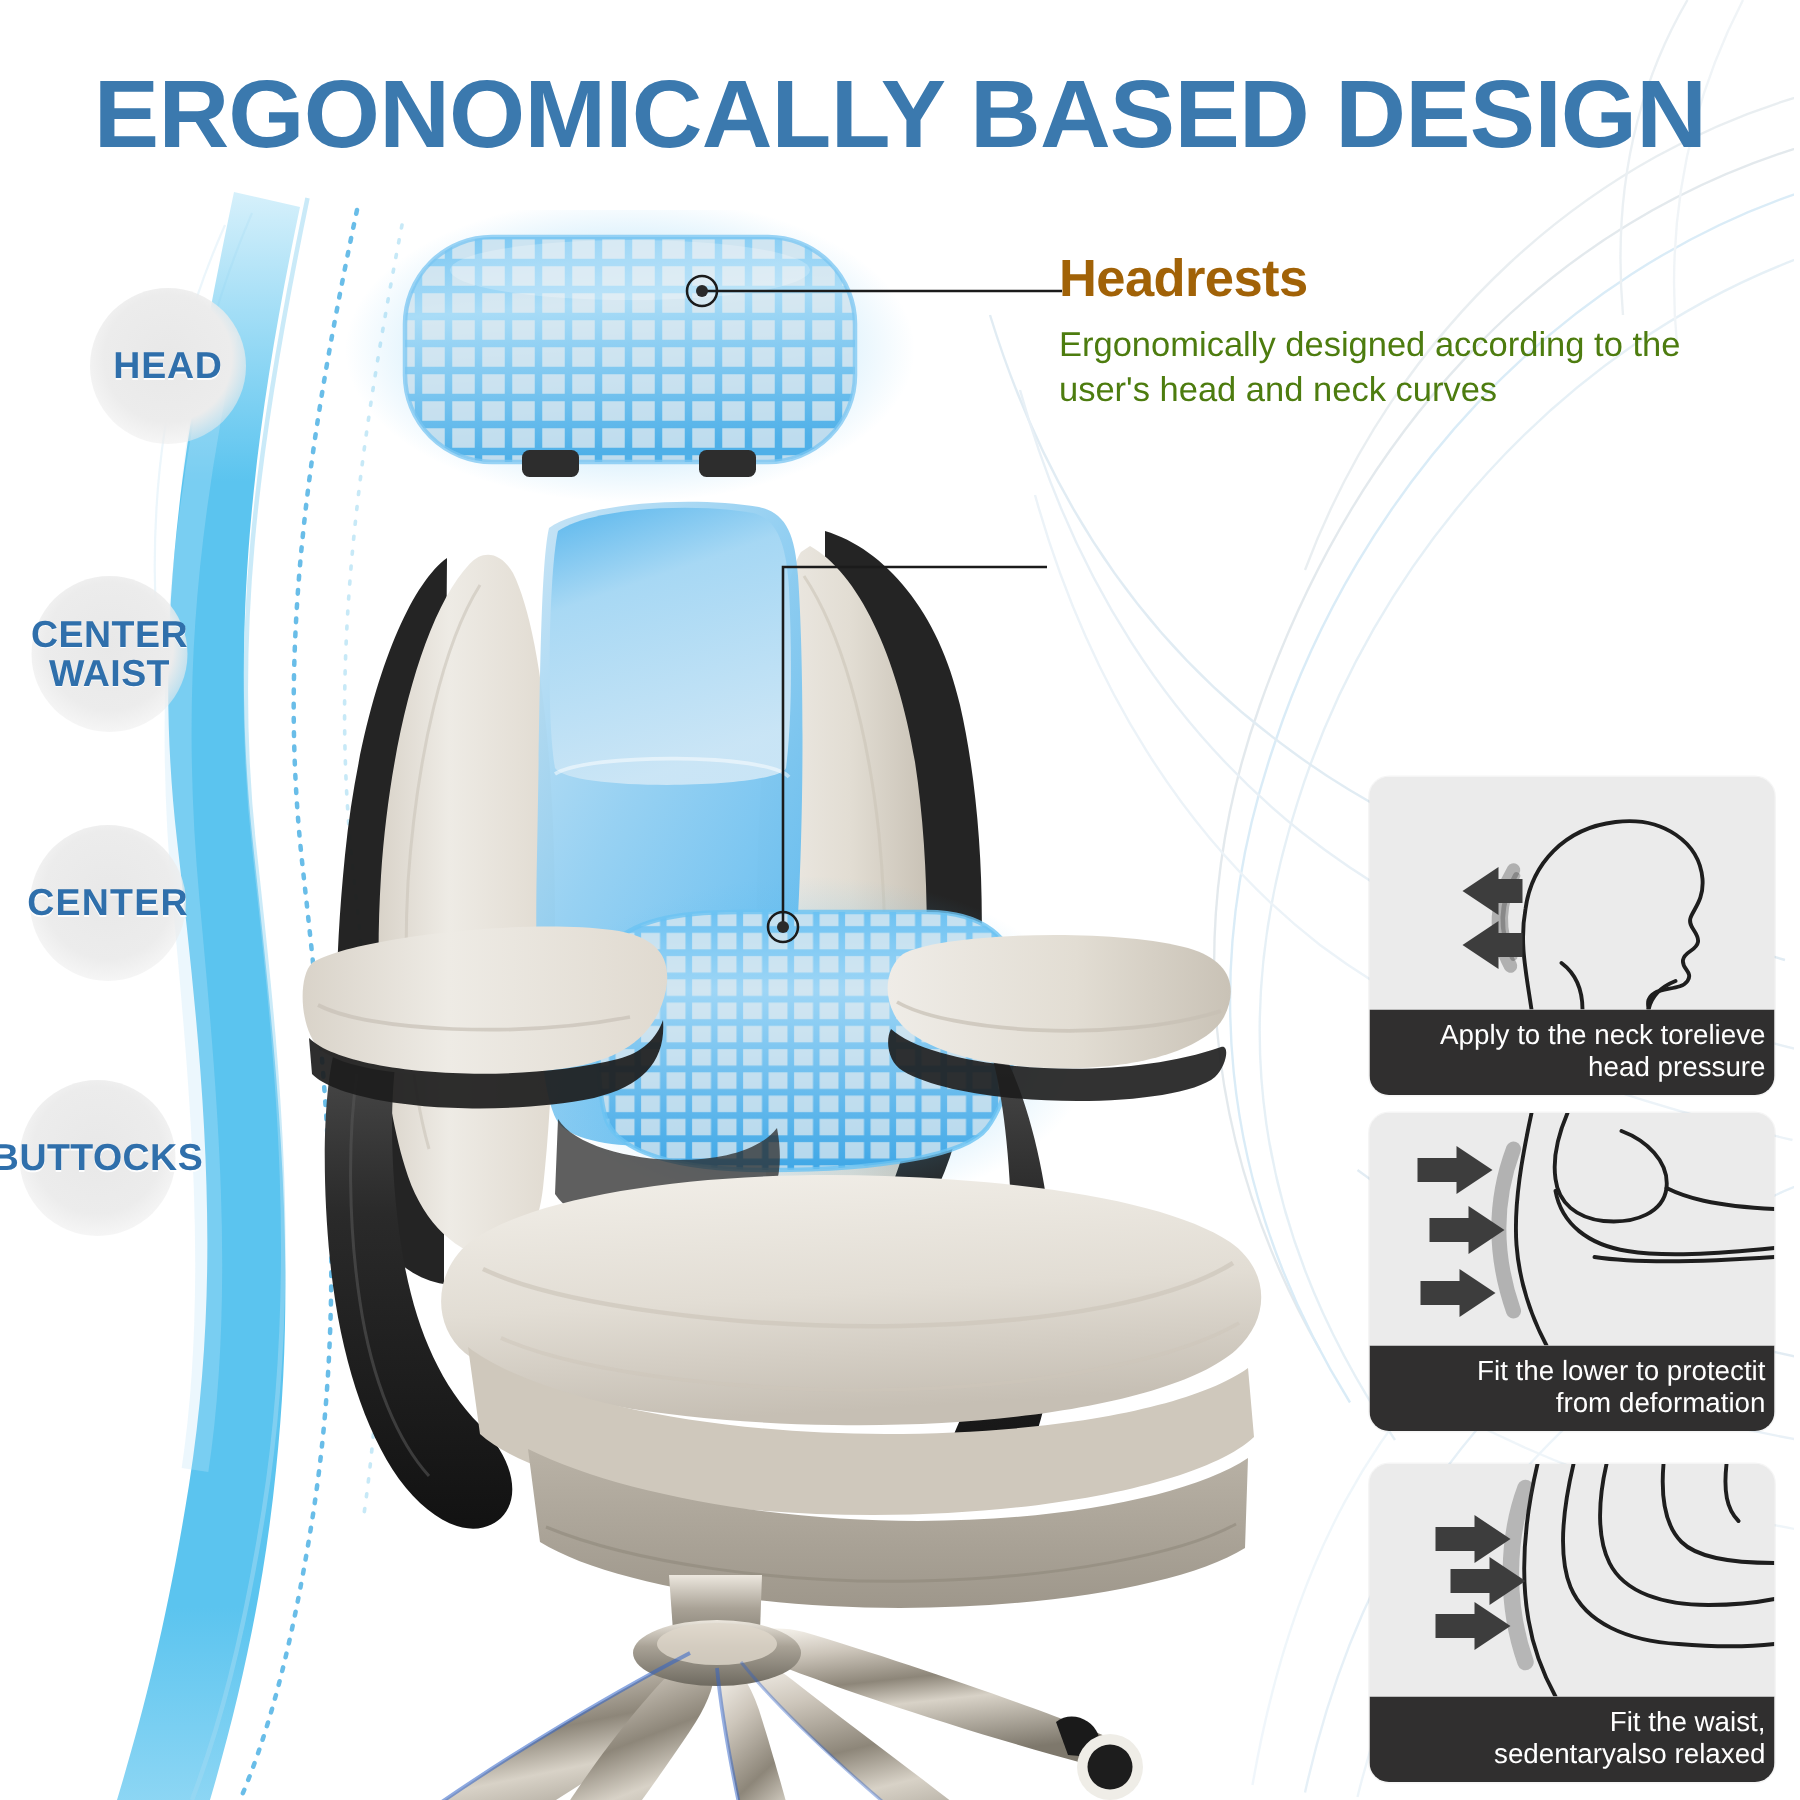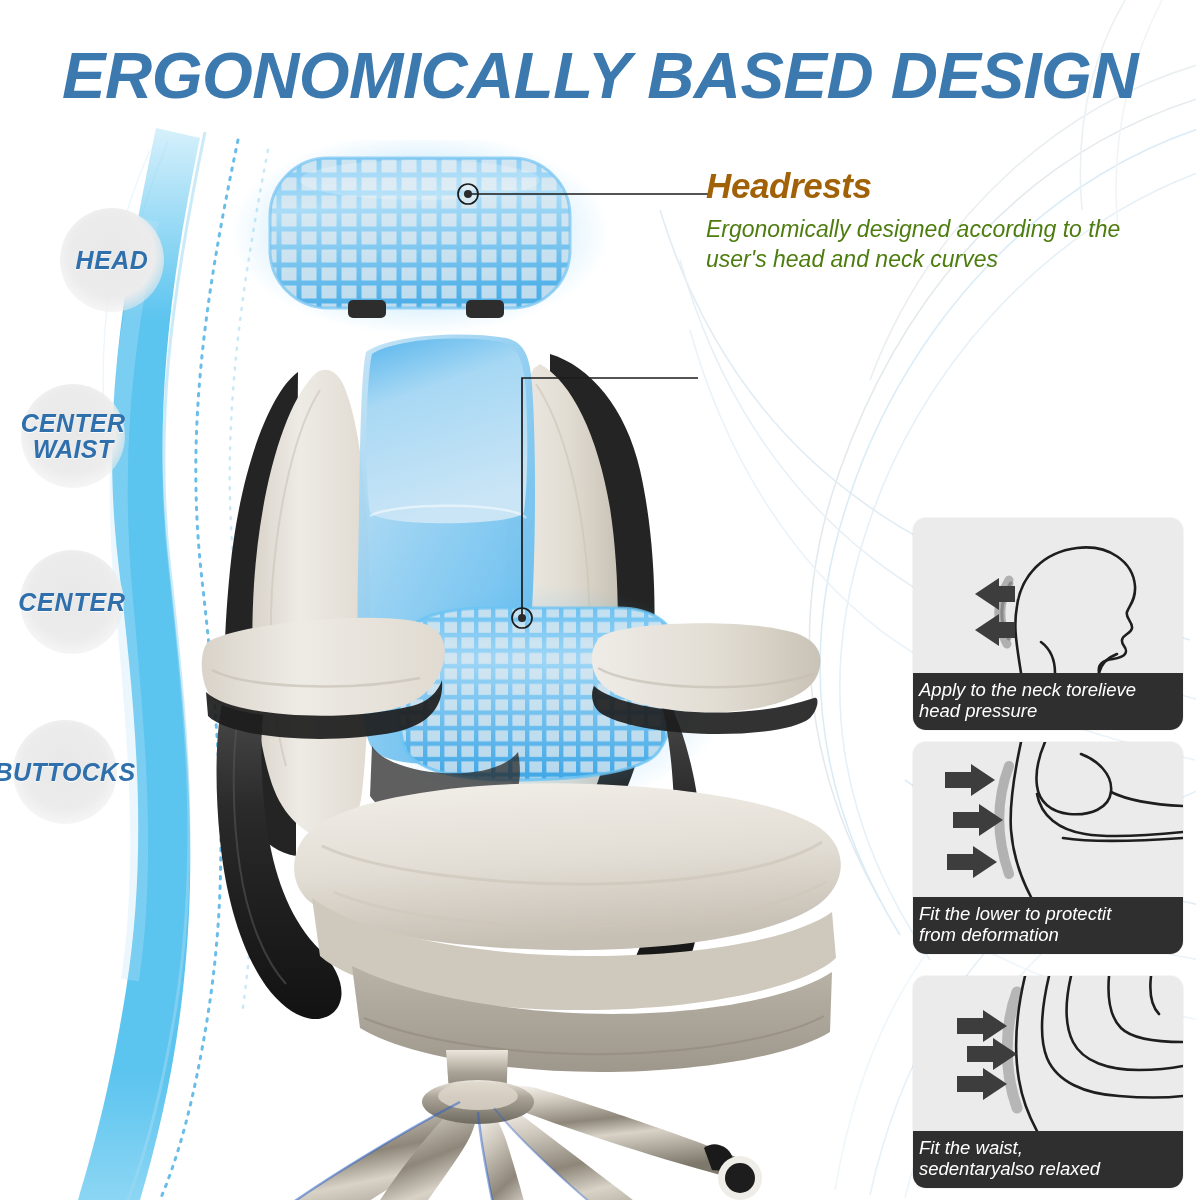--- a/index.html
+++ b/index.html
@@ -1,21 +1,21 @@
 <!DOCTYPE html>
 <html><head>
 <meta charset="utf-8">
 <style>
   html,body{margin:0;padding:0;}
   body{
     width:1200px;height:1200px;position:relative;overflow:hidden;
     background:#ffffff;
     font-family:"Liberation Sans","DejaVu Sans",sans-serif;
   }
-  #stage{position:absolute;left:0;top:0;width:1196px;height:1200px;overflow:hidden;font-style:italic;}
+  #stage{position:absolute;left:0;top:0;width:1196px;height:1200px;overflow:hidden;}
 
   
   .bg-svg{position:absolute;left:0;top:0;width:1200px;height:1200px;}
 
   
   .title{
     position:absolute;left:0;top:44px;width:1200px;text-align:center;
     font-size:64px;line-height:64px;font-weight:bold;color:#3b79ae;
     letter-spacing:-0.5px;
     transform:scaleX(1.02);
@@ -28,21 +28,21 @@
     position:absolute;left:50%;top:50%;transform:translate(-50%,-50%);
     width:104px;height:104px;border-radius:50%;
     background:radial-gradient(circle at 50% 45%,#e8e8e8 0%,#ececec 55%,rgba(236,236,236,0.45) 76%,rgba(236,236,236,0) 100%);
   }
   .bodylabel .txt{
     position:relative;z-index:2;color:#2f6fab;font-weight:bold;
     text-align:center;line-height:1.04;white-space:pre-line;
     text-shadow:0 1px 0 rgba(255,255,255,.9);
   }
 
-  #lbl-head{left:40px;top:206px;width:144px;height:108px;}
+  #lbl-head{left:40px;top:190px;width:144px;height:108px;}
   #lbl-head .txt{font-size:25px;letter-spacing:0.5px;}
   #lbl-center{left:-2px;top:378px;width:150px;height:116px;}
   #lbl-center .txt{font-size:25px;letter-spacing:0.3px;}
   #lbl-waist{left:-2px;top:548px;width:148px;height:108px;}
   #lbl-waist .txt{font-size:25px;letter-spacing:0.8px;}
   #lbl-butt{left:-14px;top:718px;width:158px;height:108px;}
   #lbl-butt .txt{font-size:25px;letter-spacing:0.3px;}
 
   
   #chair{position:absolute;left:120px;top:140px;width:820px;height:1070px;}
@@ -66,21 +66,21 @@
 
   
   .panel{
     position:absolute;left:913px;width:270px;
     border-radius:13px;overflow:hidden;background:#ebebeb;
     box-shadow:0 0 0 1px rgba(0,0,0,0.04);
   }
   .panel .pic{position:relative;height:155px;background:#ebebeb;overflow:hidden;}
   .panel .pic svg{position:absolute;left:0;top:0;width:270px;height:155px;}
   .panel .cap{
-    background:#302f2f;color:#ffffff;text-align:left;
+    background:#302f2f;color:#ffffff;text-align:right;
     font-size:18.5px;line-height:1.12;padding:7px 6px 9px 6px;
     white-space:pre-line;
   }
   #panel-1{top:518px;}
   #panel-2{top:742px;}
   #panel-3{top:976px;}
 </style>
 </head>
 <body>
 

